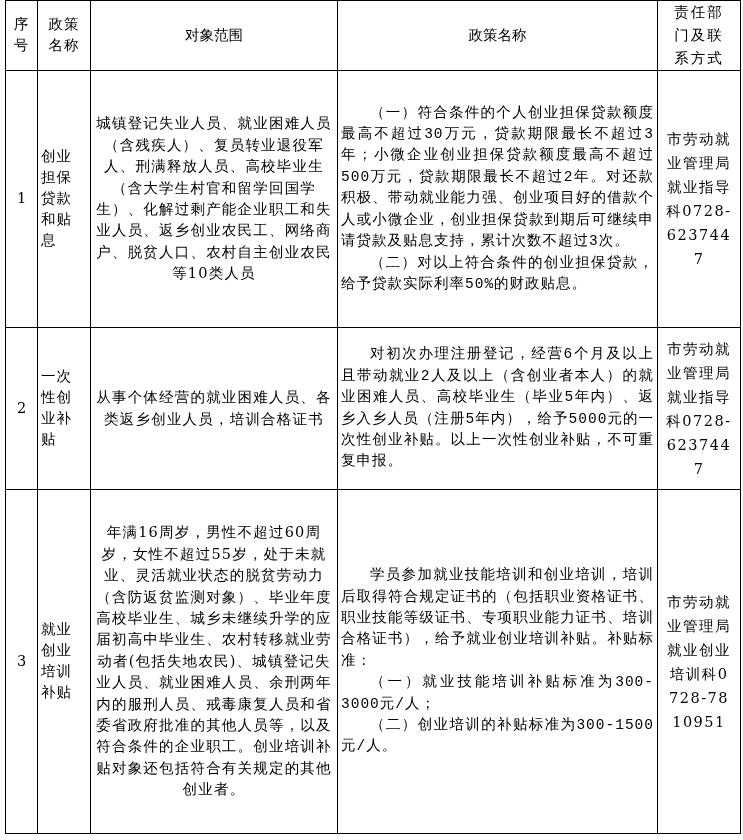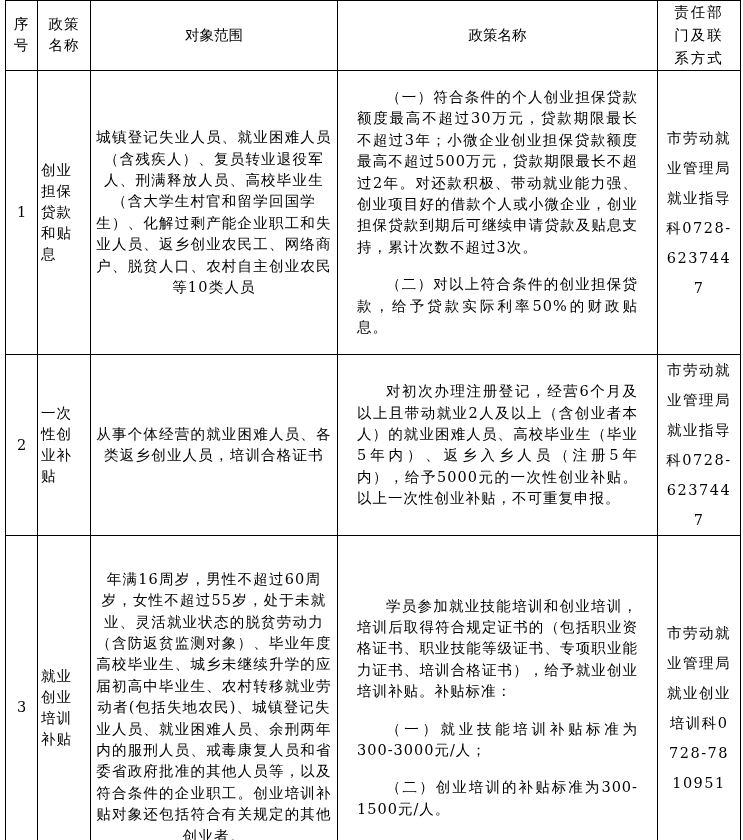--- a/index.html
+++ b/index.html
@@ -10,25 +10,25 @@
   table.policy td, table.policy th { border:1.5px solid #000; padding:0 3px; vertical-align:middle;
                  font-weight:normal; font-size:14.5px; line-height:21.4px; }
   table.policy th { text-align:center; height:66px; }
   .c-no { width:25px; text-align:center; }
   .c-name { width:46px; }
   .c-scope { width:240px; text-align:center;margin-left:41px; }
   .c-content { width:313px; text-align:justify; }
   .c-dept { width:76px; text-align:center; }
   .vtext { display:inline-block; width:32px; letter-spacing:1px; line-height:21px; }
   .hdr-dept { display:inline-block; width:64px; line-height:23px; letter-spacing:2px; }
-  .para { margin:16px; }
+  .para { margin:0;font-family:Liberation Mono, monospace; }
   .para.indent { text-indent:2em; }
   .scope-text { letter-spacing:1.2px;text-align:center; }
   .content-text { letter-spacing:1px; }
-  .dept-text { display:inline-block; width:66px; letter-spacing:1.5px; word-break:break-all; line-height:30px; }
+  .dept-text { display:inline-block; width:66px; letter-spacing:1.5px; word-break:break-all; line-height:24px; }
   tr.r1 td { height:256px; }
   tr.r2 td { height:161px; }
   tr.r3 td { height:343px; }
 </style>
 </head>
 <body>
 
 <table class="policy">
   <thead>
     <tr>

